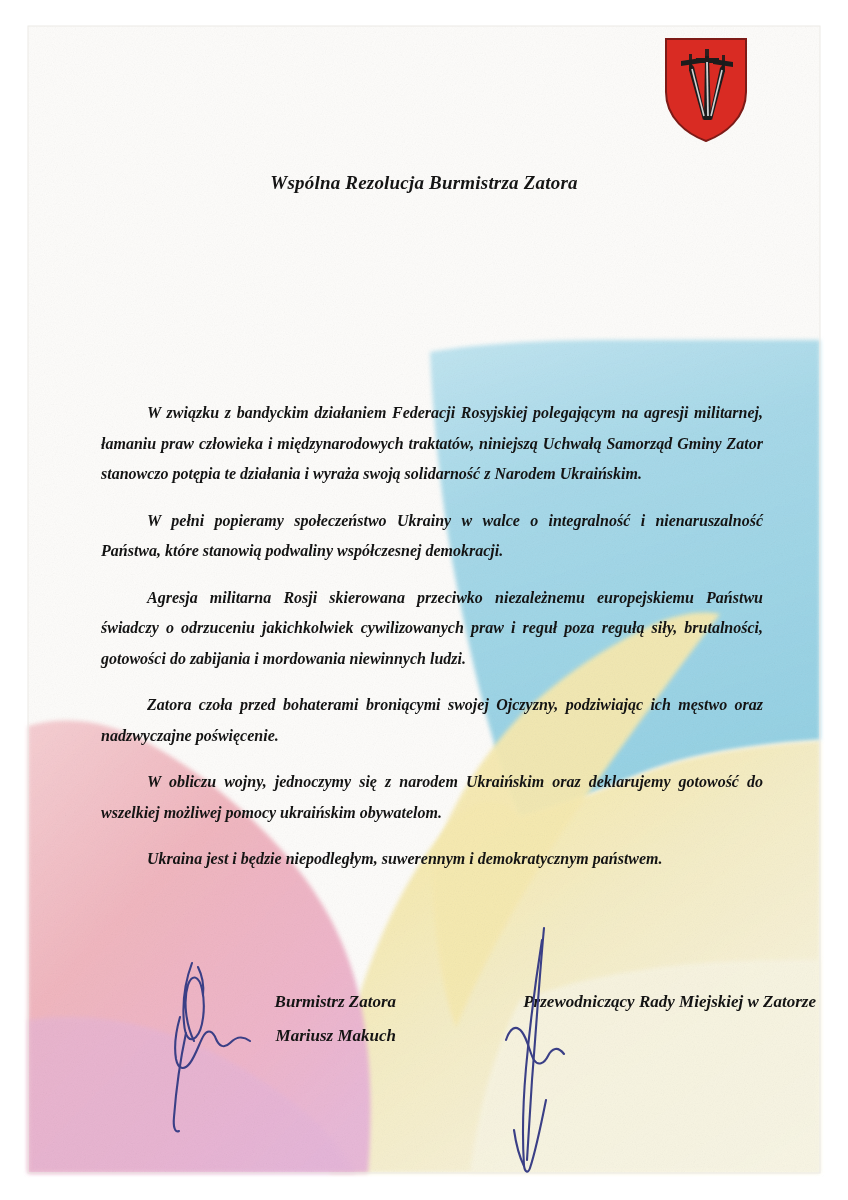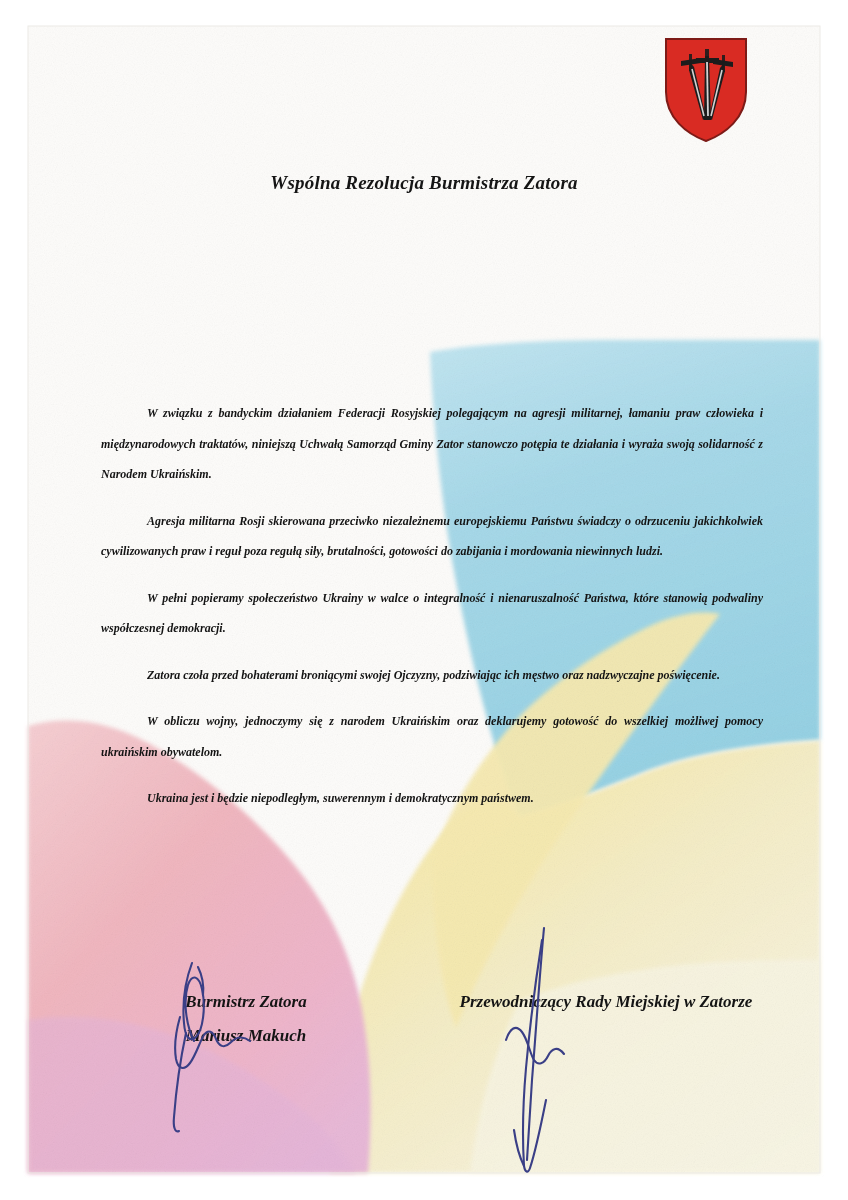--- a/index.html
+++ b/index.html
@@ -62,41 +62,41 @@
   
   .body-text {
     position: absolute;
     left: 101px;
     top: 398px;
     width: 662px;
   }
   .para {
     font-weight: bold;
     font-style: italic;
-    font-size: 12px;
+    font-size: 16px;
     line-height: 30.5px;
     color: #141414;
     text-align: justify;
     text-indent: 46px;
     margin: 0 0 16px 0;
     text-justify: inter-word;
   }
   .para:last-child { margin-bottom: 0; }
 
   
   .sig-area {
     position: absolute;
     left: 0;
     top: 985px;
     width: 848px;
     height: 200px;
   }
   .sig-block {
     position: absolute;
-    text-align: center;
+    text-align: right;
     font-weight: bold;
     font-style: italic;
     font-size: 17px;
     line-height: 34px;
     color: #141414;
     white-space: nowrap;
   }
   .sig-left  { left: 96px;  width: 300px; }
   .sig-right { left: 396px; width: 420px; }
   .sig-role, .sig-name { position: relative; z-index: 3; }
@@ -218,22 +218,22 @@
       <path d="M59 34 L48 80" stroke="#f2f2f2" stroke-width="1.6" fill="none" opacity="0.85"></path>
     </svg>
   </div>
 
   <div class="title-block">
     <div class="title-line">Wspólna Rezolucja Burmistrza Zatora</div>
   </div>
 
   <div class="body-text">
     <p class="para">W związku z bandyckim działaniem Federacji Rosyjskiej polegającym na agresji militarnej, łamaniu praw człowieka i międzynarodowych traktatów, niniejszą Uchwałą Samorząd Gminy Zator stanowczo potępia te działania i wyraża swoją solidarność z Narodem Ukraińskim.</p>
+    <p class="para">W pełni popieramy społeczeństwo Ukrainy w walce o integralność i nienaruszalność Państwa, które stanowią podwaliny współczesnej demokracji.</p>
     <p class="para">Agresja militarna Rosji skierowana przeciwko niezależnemu europejskiemu Państwu świadczy o odrzuceniu jakichkolwiek cywilizowanych praw i reguł poza regułą siły, brutalności, gotowości do zabijania i mordowania niewinnych ludzi.</p>
-    <p class="para">W pełni popieramy społeczeństwo Ukrainy w walce o integralność i nienaruszalność Państwa, które stanowią podwaliny współczesnej demokracji.</p>
     <p class="para">Zatora czoła przed bohaterami broniącymi swojej Ojczyzny, podziwiając ich męstwo oraz nadzwyczajne poświęcenie.</p>
     <p class="para">W obliczu wojny, jednoczymy się z narodem Ukraińskim oraz deklarujemy gotowość do wszelkiej możliwej pomocy ukraińskim obywatelom.</p>
     <p class="para">Ukraina jest i będzie niepodległym, suwerennym i demokratycznym państwem.</p>
   </div>
 
   <div class="sig-area">
 
     <div class="sig-block sig-left">
       <div class="sig-role">Burmistrz Zatora</div>
       <div class="sig-name">Mariusz Makuch</div>

